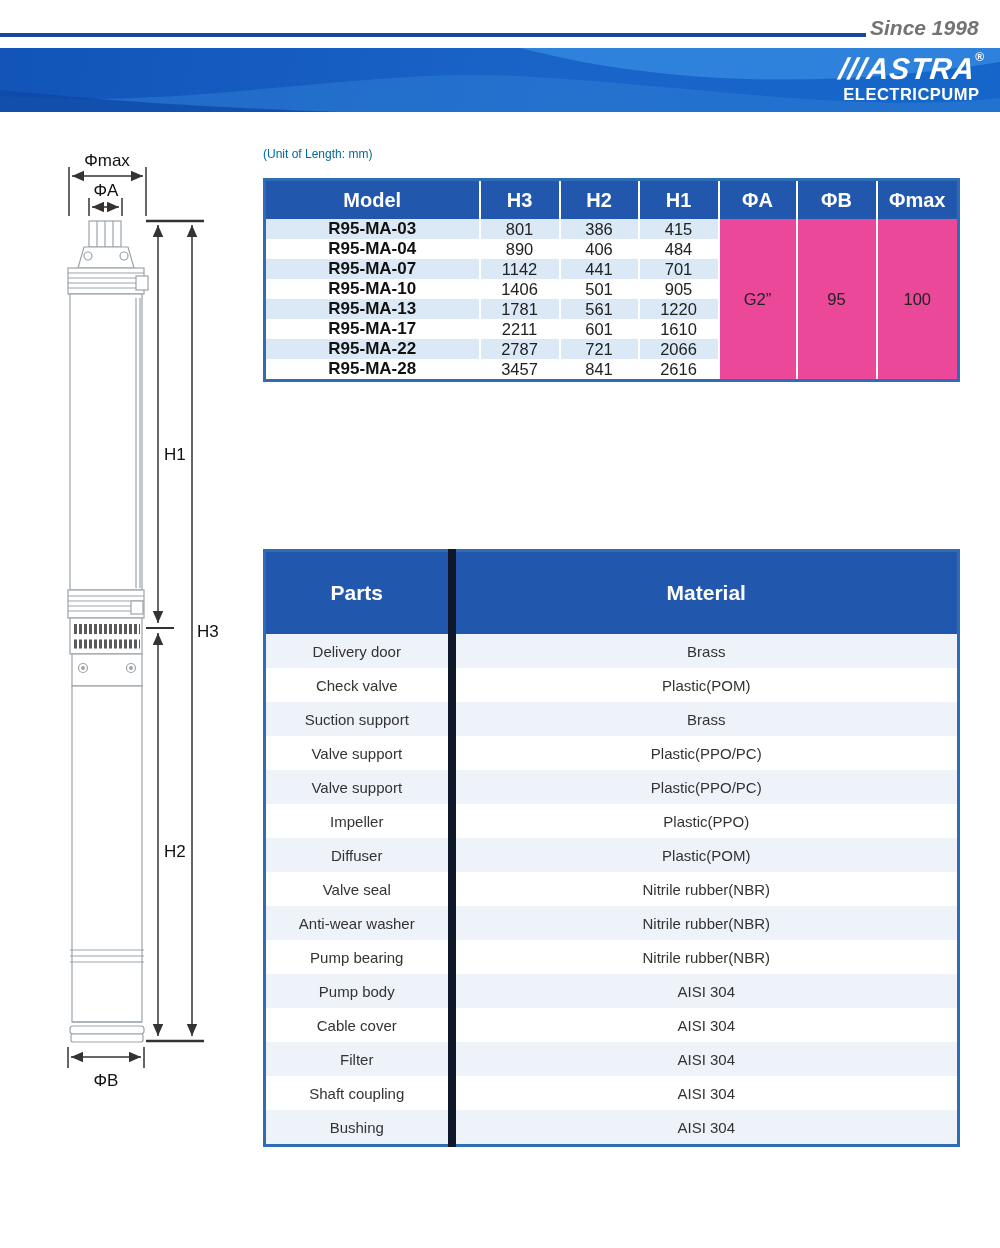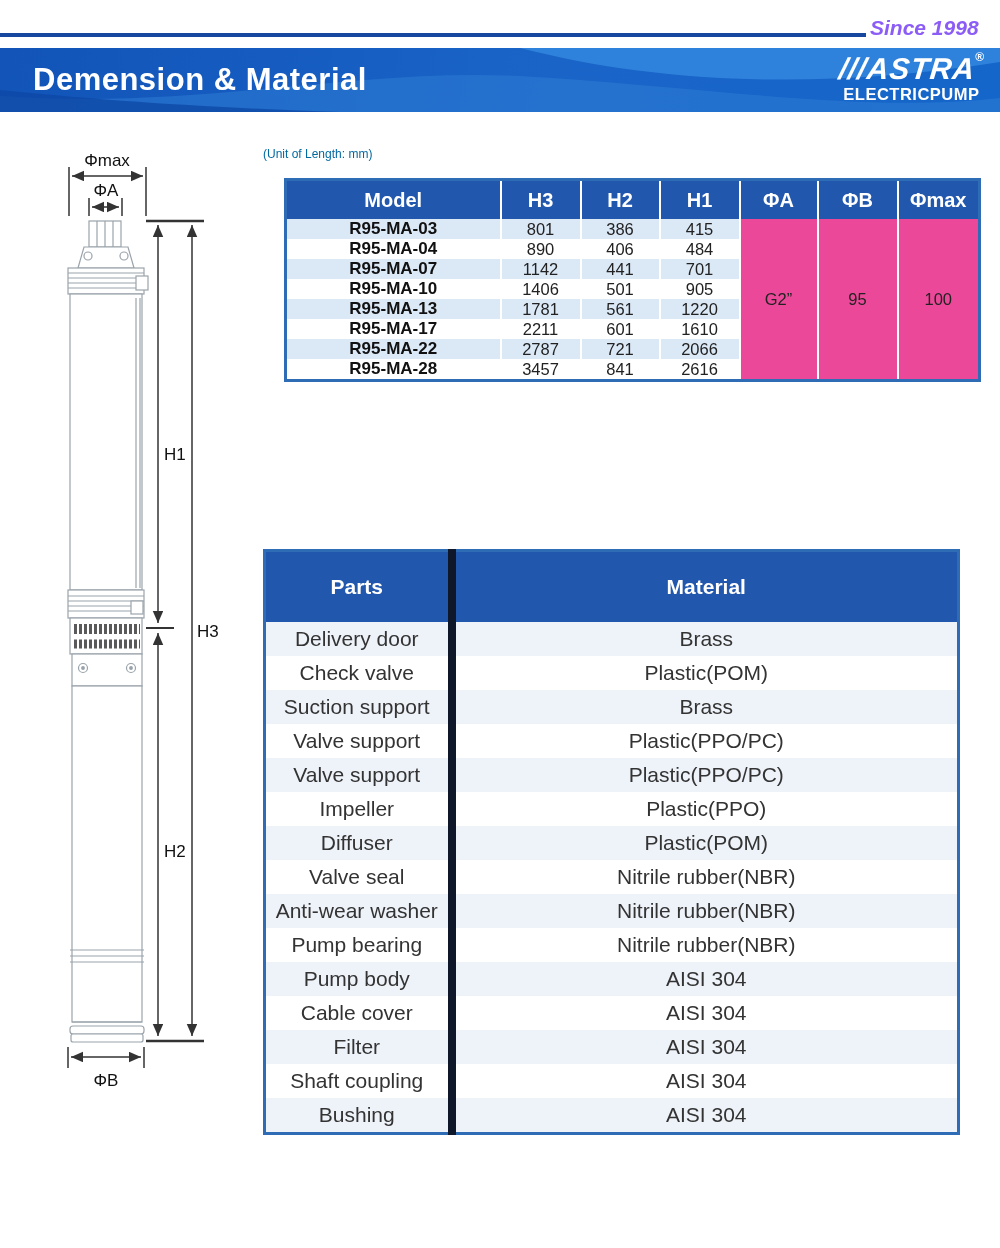--- a/index.html
+++ b/index.html
@@ -4,71 +4,70 @@
 <style>
   html,body { margin:0; padding:0; }
   body {
     width:1000px; height:1248px; position:relative; background:#ffffff;
     font-family:"Liberation Sans", sans-serif; overflow:hidden;
   }
 
   
   .since-line { position:absolute; top:33px; left:0; width:866px; height:4px; background:#17479f; }
   .since-text { position:absolute; top:16px; left:870px; font-size:21px; font-weight:bold;
-                font-style:italic; color:#8b5cf6; white-space:nowrap; }
+                font-style:italic; color:#737373; white-space:nowrap; }
 
   
   .banner { position:absolute; top:48px; left:0; width:1000px; height:64px;
             background:linear-gradient(100deg,#1254b8 0%,#1a64c8 55%,#1566ca 100%); overflow:hidden; }
   .banner svg.waves { position:absolute; left:0; top:0; width:1000px; height:64px; }
   .banner-title { position:absolute; left:33px; top:0; height:64px; line-height:64px;
                   color:#fff; font-size:31px; font-weight:bold; z-index:2; letter-spacing:0.5px; }
   .logo { position:absolute; right:16px; top:6px; text-align:center; z-index:2; color:#fff; line-height:1; }
   .logo-mark { font-size:30px; font-weight:900; font-style:italic; letter-spacing:1px;
                display:inline-block; transform:skewX(-6deg); }
   .logo-reg { font-size:12px; vertical-align:top; position:relative; top:-3px; font-style:normal; font-weight:bold; }
   .logo-sub { font-size:16.5px; font-weight:bold; letter-spacing:0.5px; margin-top:2px; }
 
   .unit-note { position:absolute; left:263px; top:147px; font-size:12px; color:#0369a1; }
 
   
   .dim-table { position:absolute; left:263px; top:178px; width:694px;
-               border-collapse:collapse; table-layout:fixed; border:3px solid #2e6cb6;margin-left:21px; }
+               border-collapse:collapse; table-layout:fixed; border:3px solid #2e6cb6; }
   .dim-table th { background:#2257ae; color:#fff; font-size:20px; font-weight:bold; height:38px; padding:0; }
   .dim-table td { text-align:center; vertical-align:middle; height:19px; padding:0;
                   font-size:16.5px; color:#222; background:#fff; }
   .dim-table th:not(:first-child), .dim-table td:not(:first-child) { border-left:2px solid #fff; }
   .dim-table tbody tr:nth-child(odd) td:not(.merged) { background:#dbe9f7; }
   .dim-table td.model { font-weight:bold; font-size:17px; color:#111; }
   .dim-table td.merged { background:#ec4899; font-size:16.5px; color:#222; }
 
   
   .parts-table { position:absolute; left:263px; top:549px; width:694px;
                  border-collapse:collapse; table-layout:fixed; border:3px solid #2e6cb6; }
-  .parts-table th { background:#2257ae; color:#fff; font-size:21px; font-weight:bold; height:50px; padding:10px; }
+  .parts-table th { background:#2257ae; color:#fff; font-size:21px; font-weight:bold; height:50px; padding:16px; }
   .parts-table th:nth-child(2), .parts-table td:nth-child(2) { border-left:8px solid #0f172a; }
   .parts-table td { text-align:center; vertical-align:middle; height:34px; padding:0;
-                    font-size:21px; color:#333; background:#fff; }
+                    font-size:15px; color:#333; background:#fff; }
   .parts-table tbody tr:nth-child(odd) td { background:#eef2f9; }
 
   .pump-svg { position:absolute; left:40px; top:140px; }
 </style>
 </head>
 <body>
 
 <div class="since-line"></div>
 <div class="since-text">Since 1998</div>
 
 <div class="banner">
   <svg class="waves" viewBox="0 0 1000 64" preserveAspectRatio="none">
     <path d="M520,0 C660,36 820,42 1000,14 L1000,0 Z" fill="#3287de" opacity="0.85"></path>
     <path d="M0,48 C200,62 350,20 520,28 C700,38 860,66 1000,50 L1000,64 L0,64 Z" fill="#2d7bd3" opacity="0.55"></path>
     <path d="M0,64 L0,42 C140,56 250,61 340,64 Z" fill="#0e47a4" opacity="0.75"></path>
   </svg>
-  <div class="banner-title">Demension &amp; Material</div>
   <div class="logo">
     <span class="logo-mark">///ASTRA</span><span class="logo-reg">®</span>
     <div class="logo-sub">ELECTRICPUMP</div>
   </div>
 </div>
 
 <div class="unit-note">(Unit of Length: mm)</div>
 
 <svg class="pump-svg" width="195" height="960" viewBox="40 140 195 960">
   <defs>

